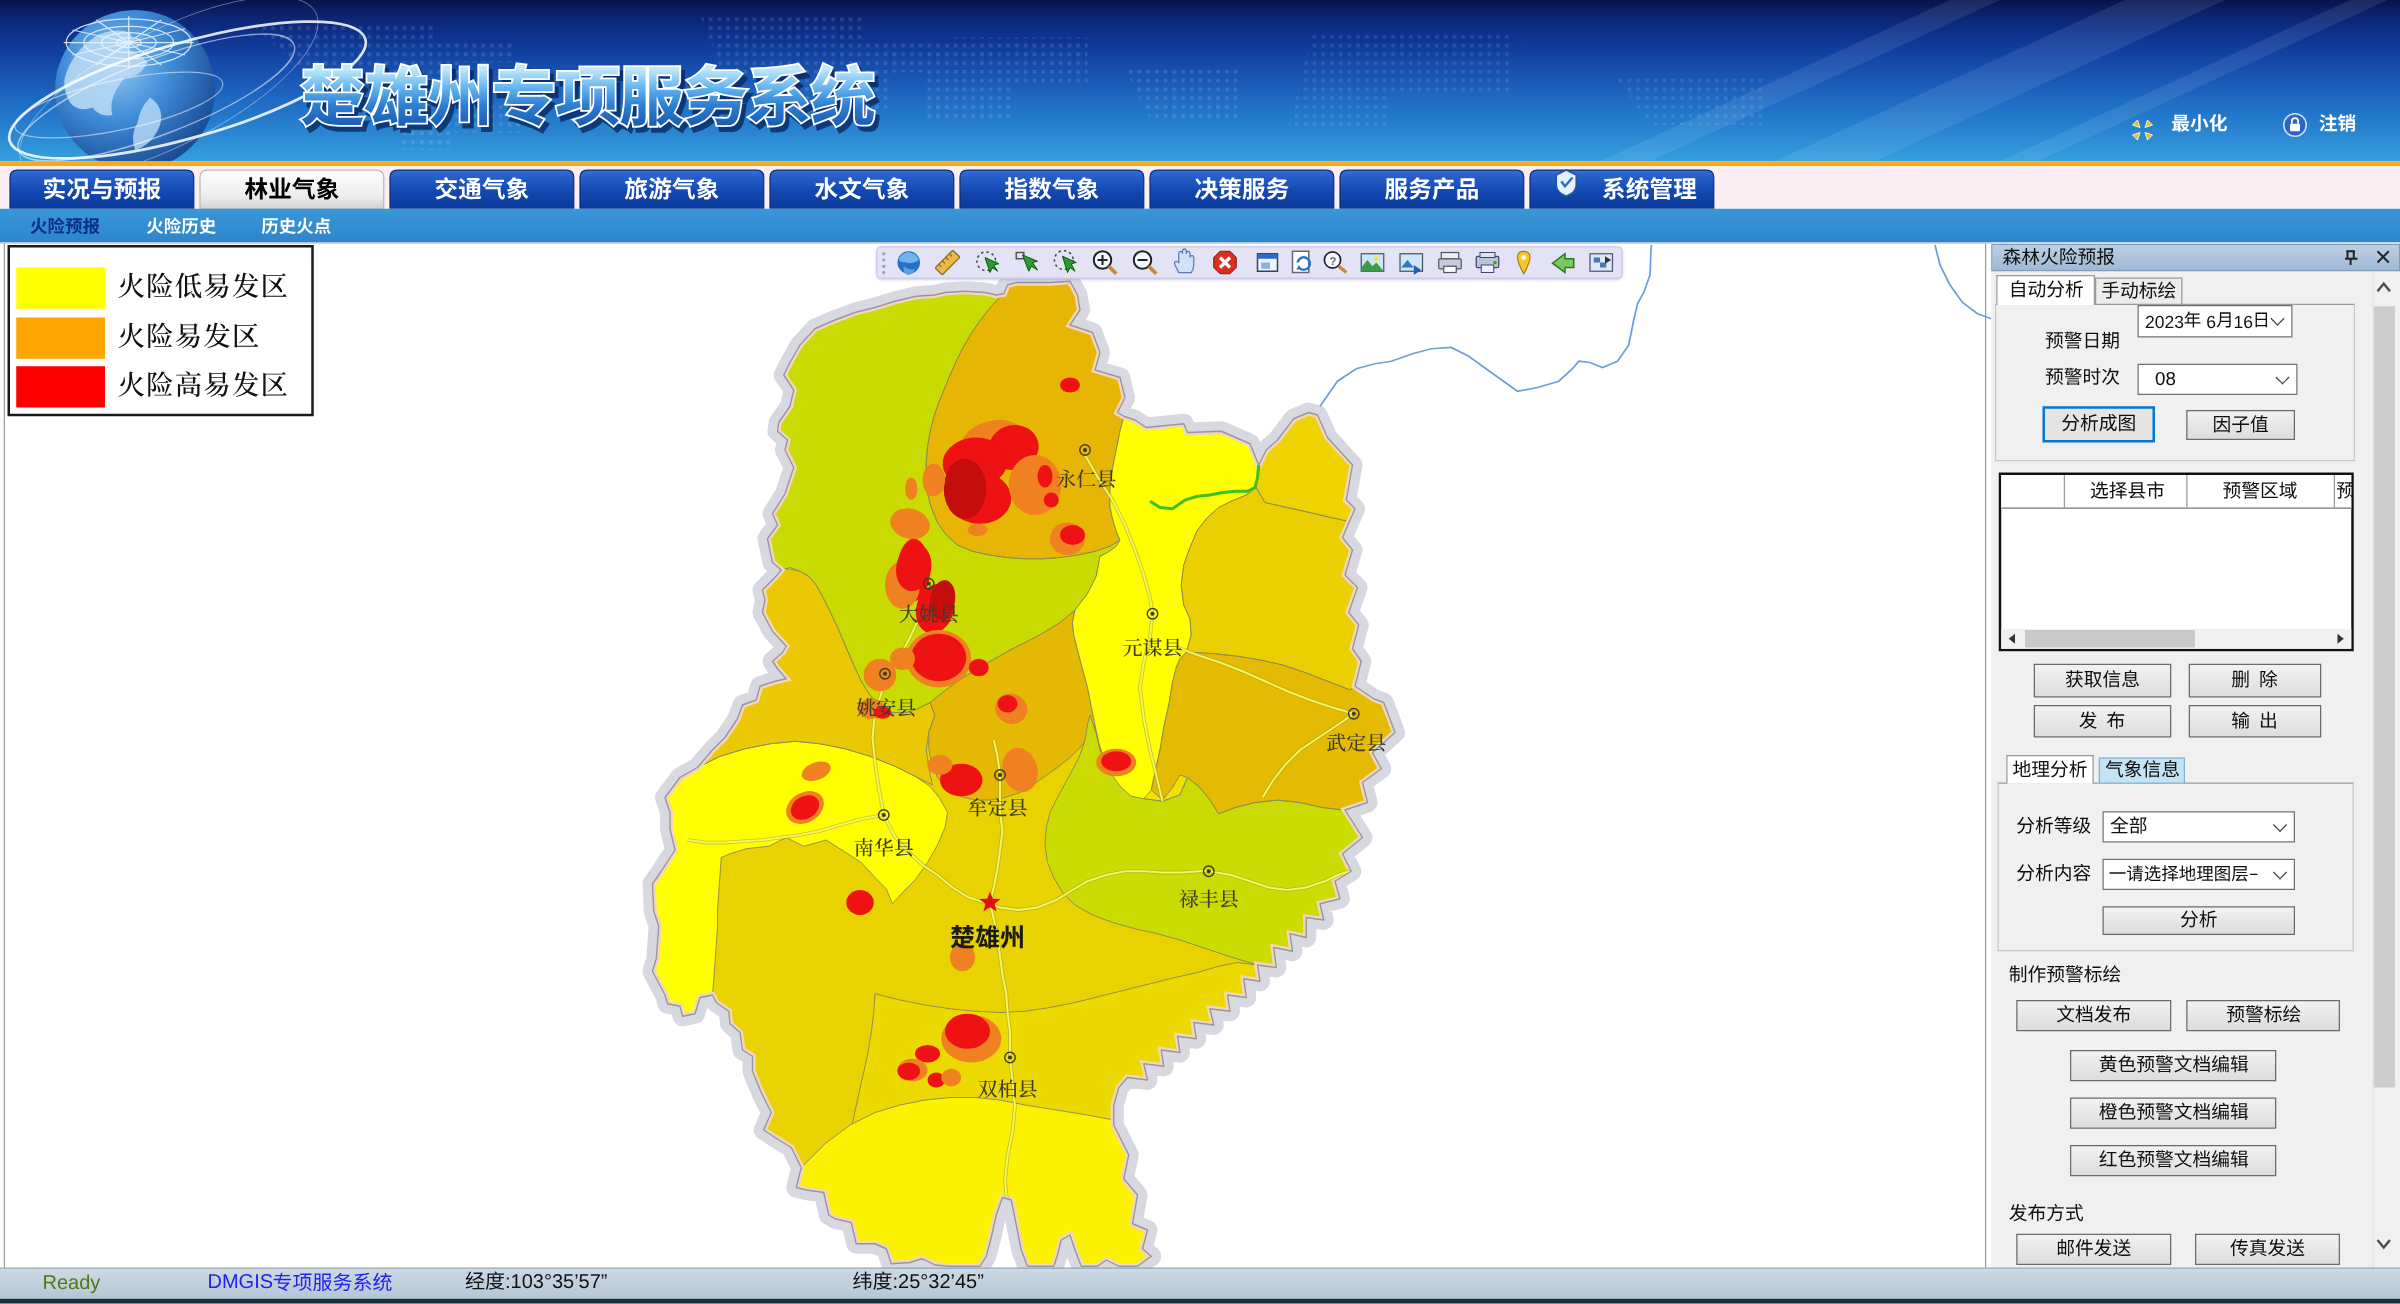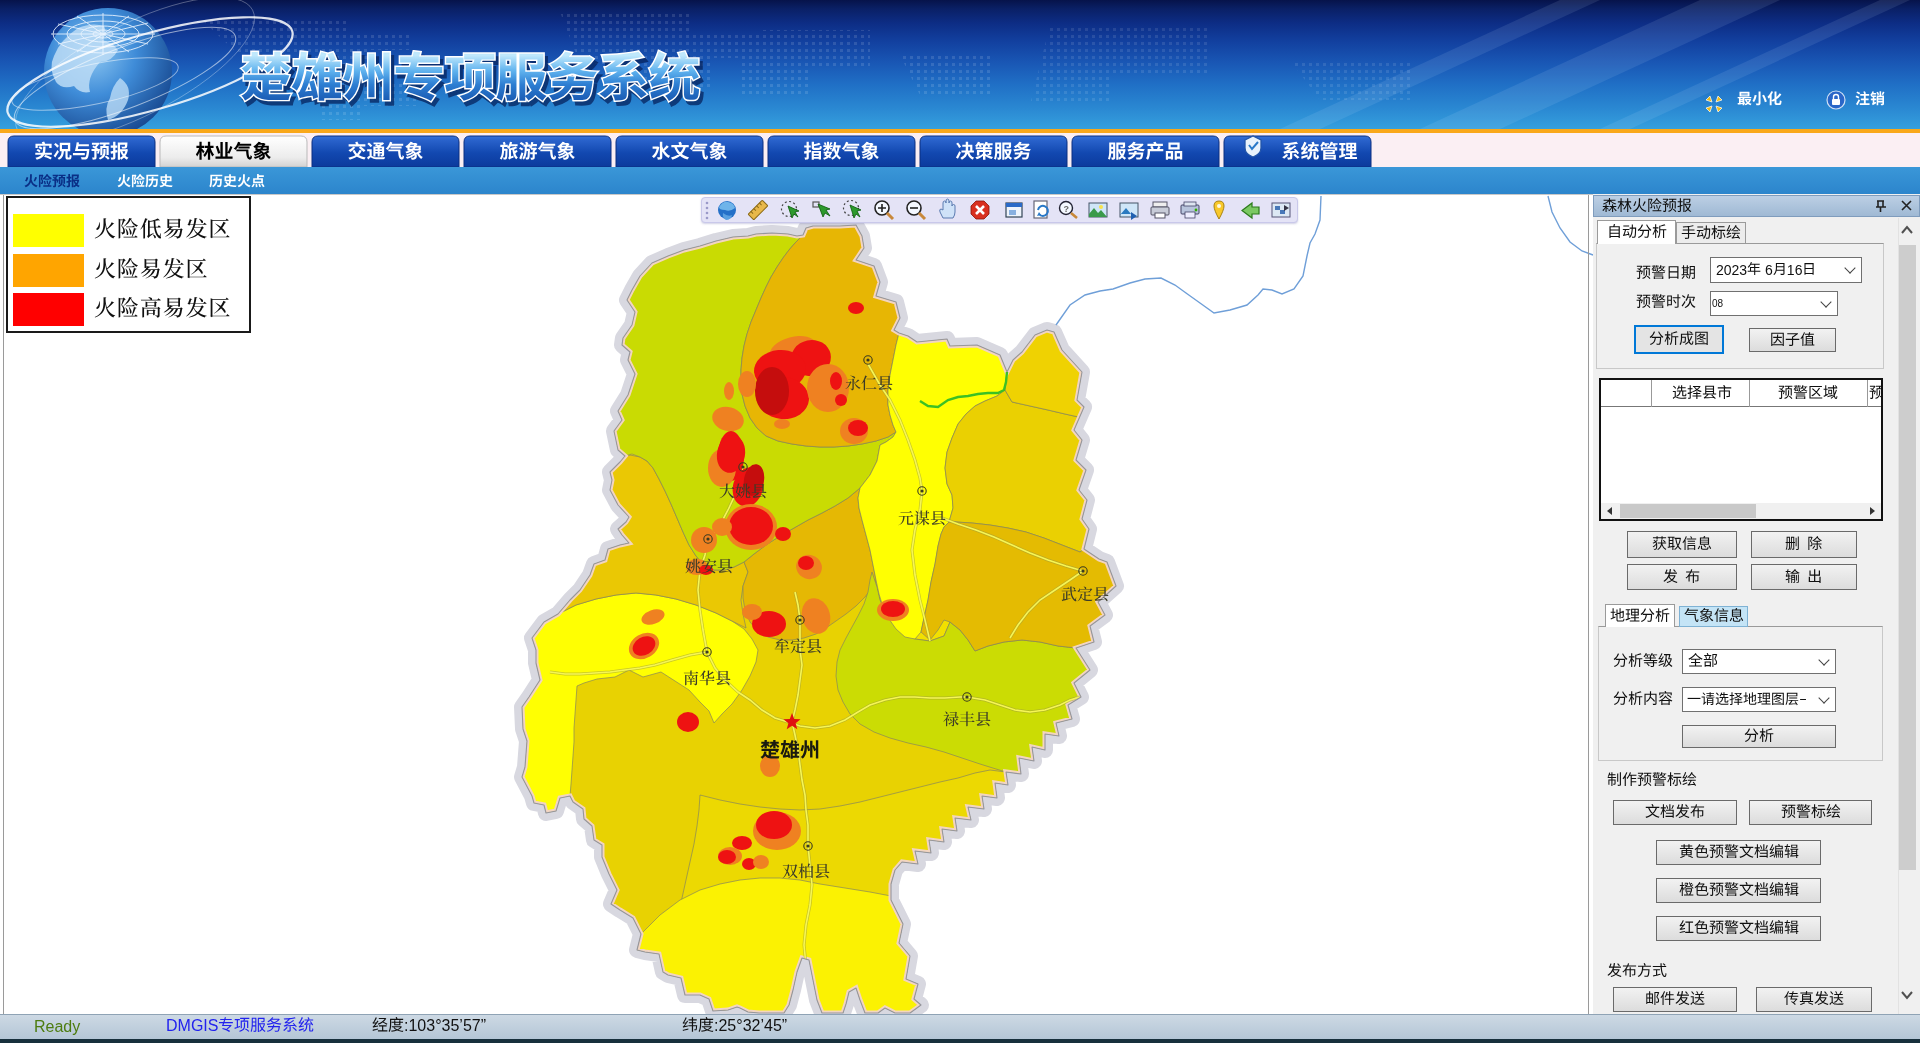--- a/index.html
+++ b/index.html
@@ -725,21 +725,21 @@
 <div class="abs" style="left:1636px;top:265px">
     <svg width="60.0" height="16.2" style="display:block" viewBox="0 0 60.0 16.2">
       <g fill="#101010" transform="translate(0,12.75) scale(0.015000,-0.015000)">
         <use href="#gs49884"></use>
         <use href="#gs48b66" x="1000"></use>
         <use href="#gs465e5" x="2000"></use>
         <use href="#gs4671f" x="3000"></use>
       </g>
     </svg>
   </div>
-<div class="combo" style="left:1710px;top:257px;width:152px;height:26px">
+<div class="combo" style="left:1710px;top:244px;width:124px;height:26px">
     <div style="margin-left:5px;display:flex;align-items:center;font-size:14px;color:#101010">2023<svg width="14.0" height="15.1" style="display:block" viewBox="0 0 14.0 15.1">
         <g fill="#101010" transform="translate(0,11.9) scale(0.014000,-0.014000)">
           <use href="#gs45e74"></use>
         </g>
       </svg>&nbsp;6<svg width="14.0" height="15.1" style="display:block" viewBox="0 0 14.0 15.1">
         <g fill="#101010" transform="translate(0,11.9) scale(0.014000,-0.014000)">
           <use href="#gs46708"></use>
         </g>
       </svg>16<svg width="14.0" height="15.1" style="display:block" viewBox="0 0 14.0 15.1">
         <g fill="#101010" transform="translate(0,11.9) scale(0.014000,-0.014000)">
@@ -752,21 +752,21 @@
     <svg width="60.0" height="16.2" style="display:block" viewBox="0 0 60.0 16.2">
       <g fill="#101010" transform="translate(0,12.75) scale(0.015000,-0.015000)">
         <use href="#gs49884"></use>
         <use href="#gs48b66" x="1000"></use>
         <use href="#gs465f6" x="2000"></use>
         <use href="#gs46b21" x="3000"></use>
       </g>
     </svg>
   </div>
 <div class="combo" style="left:1710px;top:291px;width:128px;height:25px">
-    <div style="margin-left:1px;font-size:10px;color:#101010">08</div>
+    <div style="margin-left:13px;font-size:15px;color:#101010">08</div>
     <div class="chev"></div>
   </div>
 <div class="abs" style="left:1634px;top:325px;width:90px;height:29px;border:2px solid #0078d7;background:#e4e4e4;display:flex;align-items:center;justify-content:center">
     <div style="padding:1px 3px">
       <svg width="60.0" height="16.2" style="display:block" viewBox="0 0 60.0 16.2">
         <g fill="#101010" transform="translate(0,12.75) scale(0.015000,-0.015000)">
           <use href="#gs45206"></use>
           <use href="#gs46790" x="1000"></use>
           <use href="#gs46210" x="2000"></use>
           <use href="#gs456fe" x="3000"></use>
@@ -1040,21 +1040,21 @@
   </div>
 <div class="abs" style="left:1898px;top:218px;width:18px;height:796px;background:#f0f0f0;border-left:1px solid #e2e2e2"></div>
 <div class="abs" style="left:1899px;top:245px;width:17px;height:625px;background:#cdcdcd"></div>
 <svg class="abs" style="left:1898px;top:218px" width="18" height="796">
     <path d="M4,15 l5,-6 5,6" fill="none" stroke="#505050" stroke-width="2"></path>
     <path d="M4,774 l5,6 5,-6" fill="none" stroke="#505050" stroke-width="2"></path>
   </svg>
 <div class="abs" style="left:0;top:1014px;width:1920px;height:25px;background:linear-gradient(#cdd9e4,#b4c6d6);border-top:1px solid #8fa3b5"></div>
 <div class="abs" style="left:0;top:1039px;width:1920px;height:4px;background:#17303c"></div>
 <div class="abs" style="left:34px;top:1018px;font-size:16px;color:#4d7c0f">Ready</div>
-<div class="abs" style="left:166px;top:1017px;display:flex;align-items:flex-start;color:#2222ee;font-size:16px">DMGIS<svg width="96.0" height="17.3" style="display:block" viewBox="0 0 96.0 17.3">
+<div class="abs" style="left:166px;top:1017px;display:flex;align-items:flex-end;color:#2222ee;font-size:16px">DMGIS<svg width="96.0" height="17.3" style="display:block" viewBox="0 0 96.0 17.3">
       <g fill="#2222ee" transform="translate(0,13.6) scale(0.016000,-0.016000)">
         <use href="#gs44e13"></use>
         <use href="#gs49879" x="1000"></use>
         <use href="#gs4670d" x="2000"></use>
         <use href="#gs452a1" x="3000"></use>
         <use href="#gs47cfb" x="4000"></use>
         <use href="#gs47edf" x="5000"></use>
       </g>
     </svg></div>
 <div class="abs" style="left:372px;top:1017px;display:flex;align-items:center;font-size:16px;color:#111">

